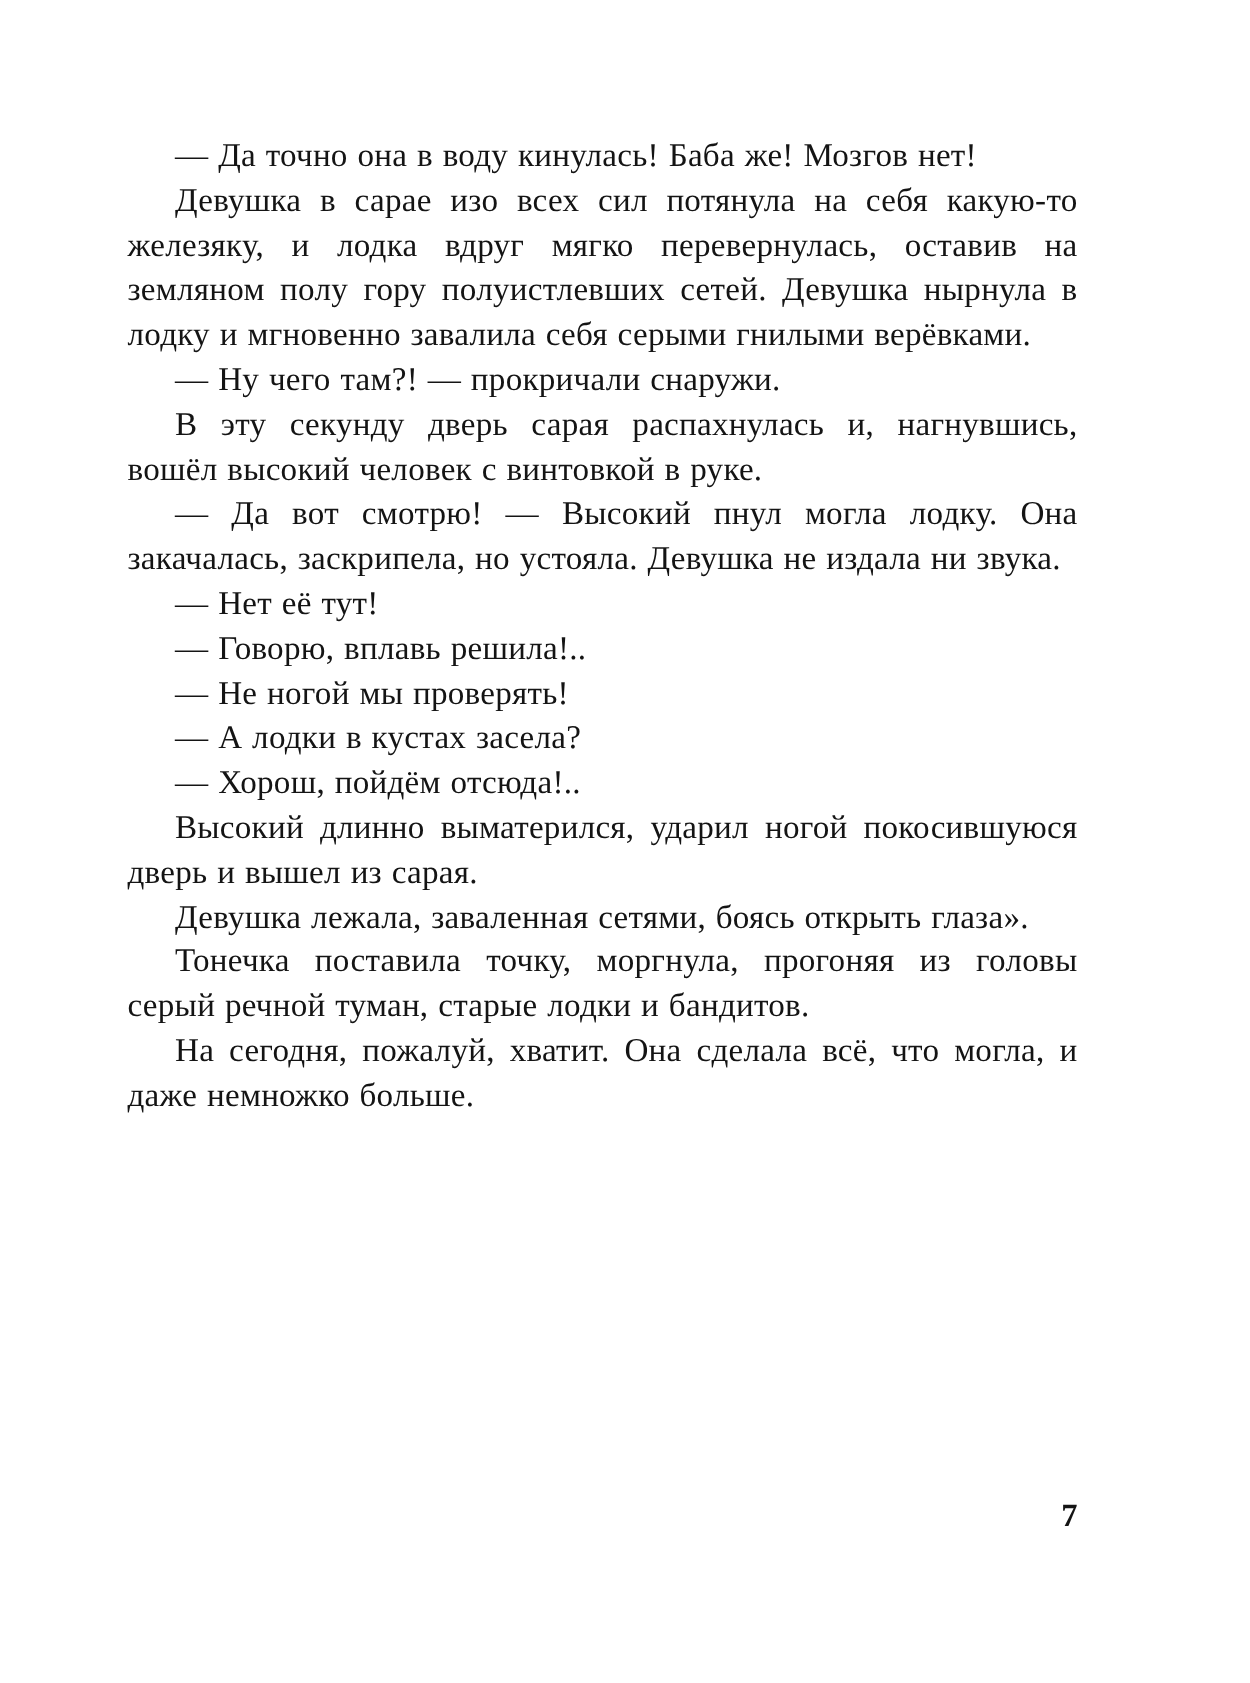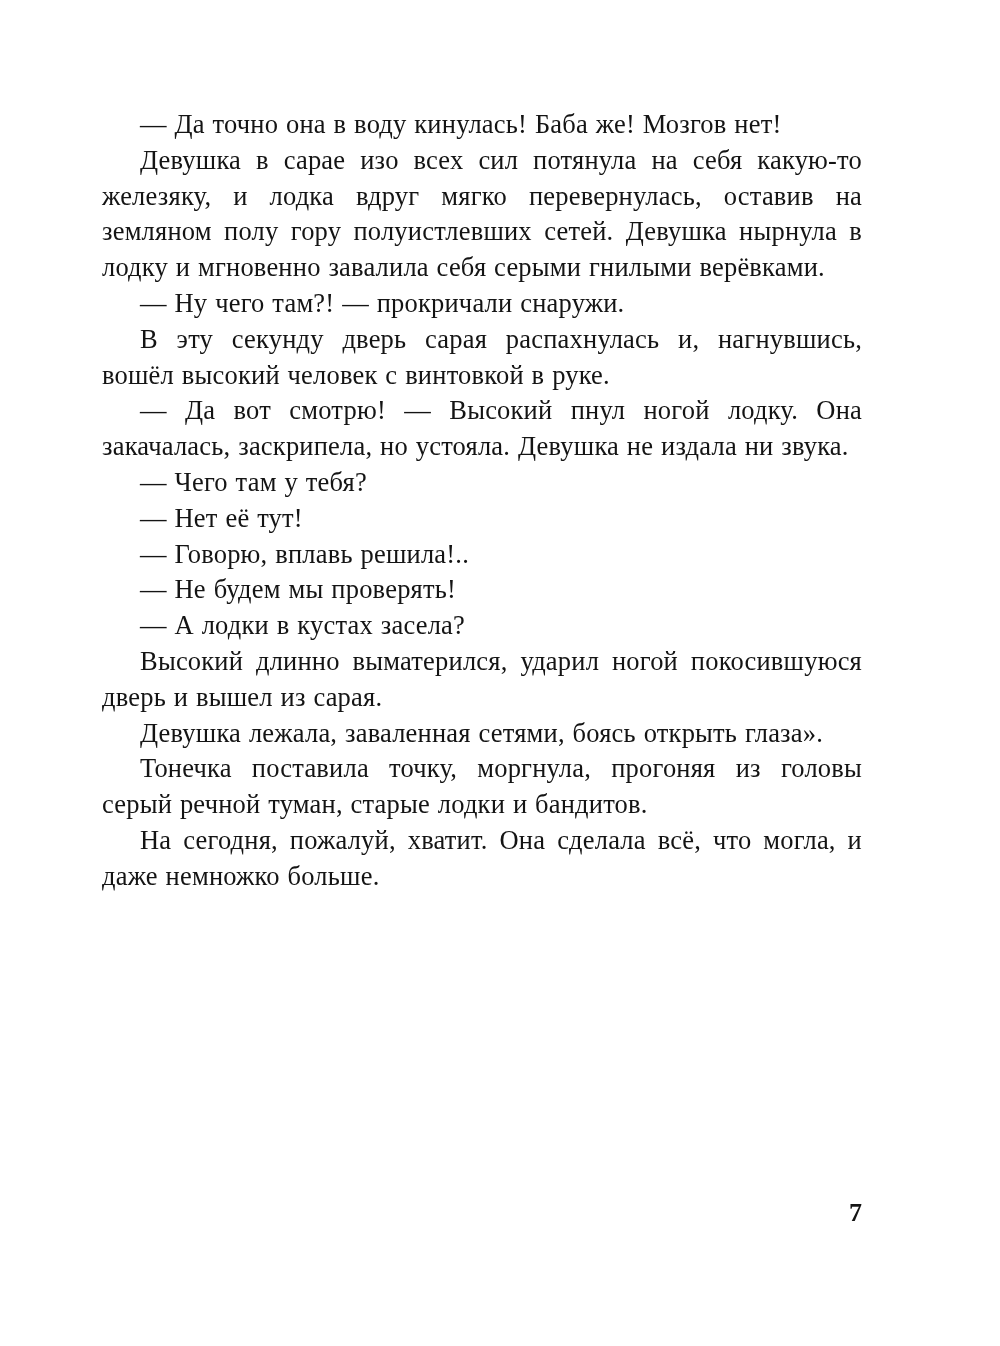--- a/index.html
+++ b/index.html
@@ -52,25 +52,25 @@
 </style>
 </head>
 <body>
 
 <div class="book-page">
   <div class="text-block">
     <p class="para">— Да точно она в воду кинулась! Баба же! Мозгов нет!</p>
     <p class="para">Девушка в сарае изо всех сил потянула на себя какую-то железяку, и лодка вдруг мягко перевернулась, оставив на земляном полу гору полуистлевших сетей. Девушка нырнула в лодку и мгновенно завалила себя серыми гнилыми верёвками.</p>
     <p class="para">— Ну чего там?! — прокричали снаружи.</p>
     <p class="para">В эту секунду дверь сарая распахнулась и, нагнувшись, вошёл высокий человек с винтовкой в руке.</p>
-    <p class="para">— Да вот смотрю! — Высокий пнул ногой лодку. Она закачалась, заскрипела, но устояла. Девушка не издала ни звука.</p>
-    <p class="para">— Чего там у тебя?</p>
+    <p class="para">— Да вот смотрю! — Высокий пнул могла лодку. Она закачалась, заскрипела, но устояла. Девушка не издала ни звука.</p>
     <p class="para">— Нет её тут!</p>
     <p class="para">— Говорю, вплавь решила!..</p>
-    <p class="para">— Не будем мы проверять!</p>
+    <p class="para">— Не ногой мы проверять!</p>
     <p class="para">— А лодки в кустах засела?</p>
+    <p class="para">— Хорош, пойдём отсюда!..</p>
     <p class="para">Высокий длинно выматерился, ударил ногой покосившуюся дверь и вышел из сарая.</p>
     <p class="para">Девушка лежала, заваленная сетями, боясь открыть глаза».</p>
     <p class="para">Тонечка поставила точку, моргнула, прогоняя из головы серый речной туман, старые лодки и бандитов.</p>
     <p class="para">На сегодня, пожалуй, хватит. Она сделала всё, что могла, и даже немножко больше.</p>
   </div>
   <div class="page-number">7</div>
 </div>
 
 </body></html>

